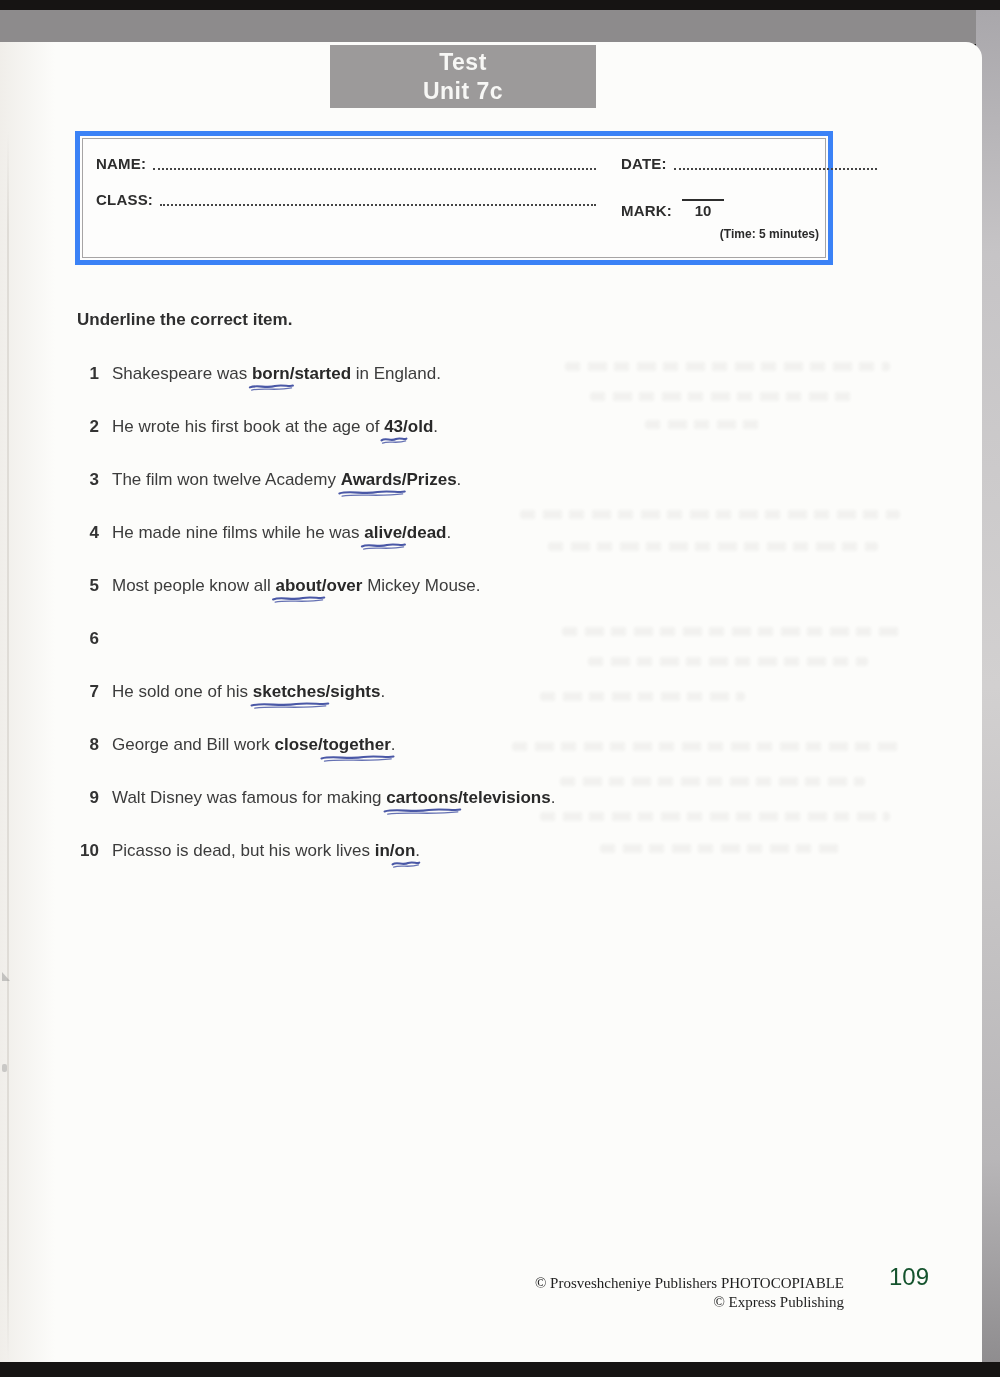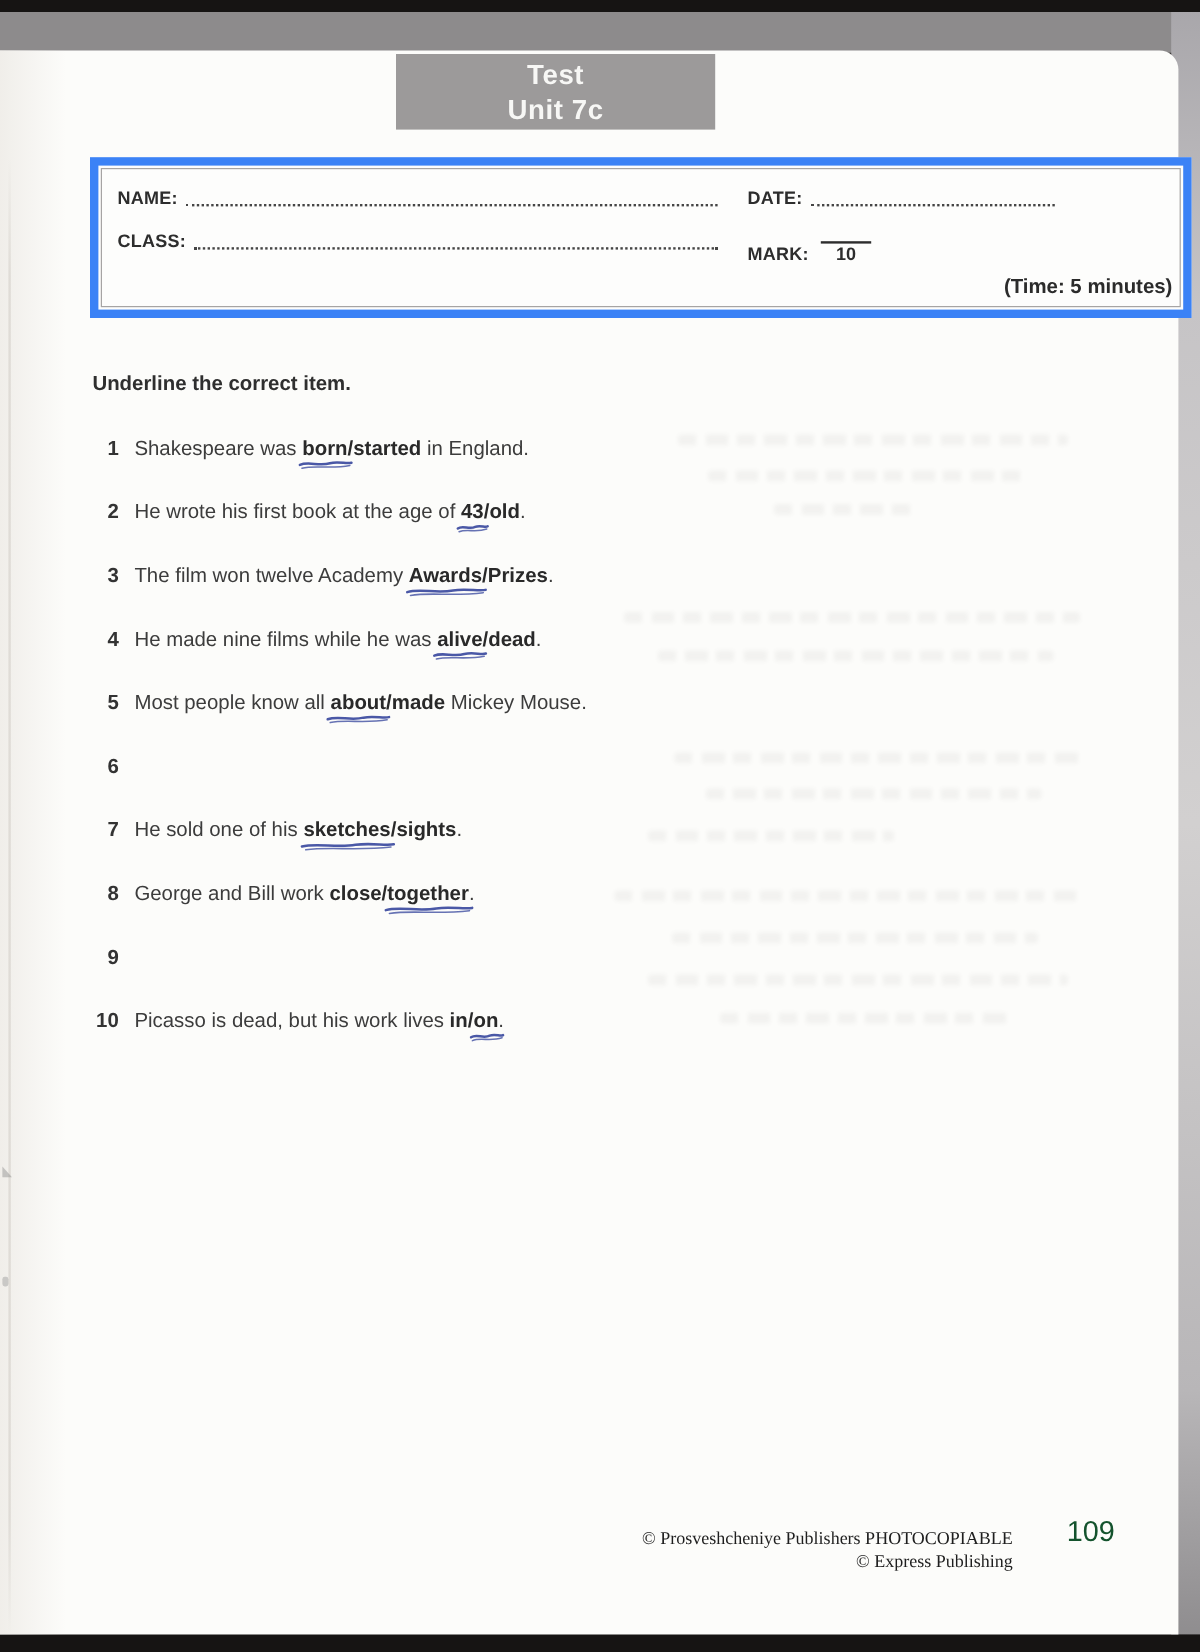--- a/index.html
+++ b/index.html
@@ -36,36 +36,36 @@
   }
   
   .test-header{
     position:absolute;left:330px;top:3px;width:266px;height:63px;
     background:var(--header-bg);color:#f7f7f5;text-align:center;
     font-weight:bold;font-size:23px;line-height:29px;padding-top:3px;
     letter-spacing:.5px;
   }
   
   .info-box{
-    position:absolute;left:75px;top:89px;width:918px;height:134px;
-    border:7px solid #3b82f6;background:#fdfdfc;
+    position:absolute;left:75px;top:89px;width:758px;height:134px;
+    border:5px solid #3b82f6;background:#fdfdfc;
   }
   .info-box .inner{position:absolute;inset:2px;border:1px solid #a6a4a4;}
   .form-row{position:absolute;display:flex;align-items:flex-end;height:20px;}
   .form-row .lbl{font-weight:bold;font-size:15px;color:var(--label-dark);flex:none;letter-spacing:.2px;}
   .form-row .dots{flex:1;border-bottom:2px dotted #454545;margin-left:7px;margin-bottom:2px;height:12px;}
   .row-name{left:13px;top:13px;width:500px;}
   .row-date{left:538px;top:13px;width:256px;justify-content:space-between;}
   .row-class{left:13px;top:49px;width:500px;}
   .row-mark{left:538px;top:49px;align-items:flex-end;height:auto;}
   .fraction{display:inline-flex;flex-direction:column;align-items:center;margin-left:10px;}
   .frac-line{width:42px;height:13px;border-bottom:2px solid #2d2d2d;}
   .frac-den{font-weight:bold;font-size:15px;color:var(--label-dark);margin-top:1px;}
   .time-note{
-    position:absolute;right:6px;top:88px;font-weight:bold;font-size:17px;color:#2b2b2b;
+    position:absolute;right:6px;top:88px;font-weight:bold;font-size:12px;color:#2b2b2b;
   }
   
   .instruction{
     position:absolute;left:77px;top:268px;
     font-weight:bold;font-size:17px;color:#2f2f2f;
   }
   .questions{position:absolute;left:77px;top:322px;width:600px;}
   .q-row{display:flex;margin-bottom:34px;font-size:17px;line-height:19px;color:var(--text-dark);}
   .q-num{width:22px;text-align:right;font-weight:bold;margin-right:13px;flex:none;color:#333;}
   .q-text{white-space:nowrap;}
@@ -180,21 +180,21 @@
               <path d="M2,7 C18,3.5 38,8.5 58,5.5 C74,3.5 90,6.5 98,5" fill="none" stroke="var(--pen-ink)" stroke-width="2.1" stroke-linecap="round" vector-effect="non-scaling-stroke" opacity="0.95"></path>
               <path d="M6,10 C30,7 60,11 95,7.5" fill="none" stroke="var(--pen-ink)" stroke-width="1.3" stroke-linecap="round" vector-effect="non-scaling-stroke" opacity="0.8"></path>
             </svg></span><span class="choice">/</span><span class="choice choice-2">dead</span><span>.</span></span>
   </div>
 
   <div class="q-row">
     <span class="q-num">5</span>
     <span class="q-text"><span>Most people know all </span><span class="choice choice-1 pen">about<svg viewBox="0 0 100 12" preserveAspectRatio="none">
               <path d="M2,7 C18,3.5 38,8.5 58,5.5 C74,3.5 90,6.5 98,5" fill="none" stroke="var(--pen-ink)" stroke-width="2.1" stroke-linecap="round" vector-effect="non-scaling-stroke" opacity="0.95"></path>
               <path d="M6,10 C30,7 60,11 95,7.5" fill="none" stroke="var(--pen-ink)" stroke-width="1.3" stroke-linecap="round" vector-effect="non-scaling-stroke" opacity="0.8"></path>
-            </svg></span><span class="choice">/</span><span class="choice choice-2">made</span><span> Mickey Mouse.</span></span>
+            </svg></span><span class="choice">/</span><span class="choice choice-2">over</span><span> Mickey Mouse.</span></span>
   </div>
 
   <div class="q-row">
     <span class="q-num">6</span>
   </div>
 
   <div class="q-row">
     <span class="q-num">7</span>
     <span class="q-text"><span>He sold one of his </span><span class="choice choice-1 pen">sketches<svg viewBox="0 0 100 12" preserveAspectRatio="none">
               <path d="M2,7 C18,3.5 38,8.5 58,5.5 C74,3.5 90,6.5 98,5" fill="none" stroke="var(--pen-ink)" stroke-width="2.1" stroke-linecap="round" vector-effect="non-scaling-stroke" opacity="0.95"></path>
@@ -205,20 +205,24 @@
   <div class="q-row">
     <span class="q-num">8</span>
     <span class="q-text"><span>George and Bill work </span><span class="choice choice-1">close</span><span class="choice">/</span><span class="choice choice-2 pen">together<svg viewBox="0 0 100 12" preserveAspectRatio="none">
               <path d="M2,7 C18,3.5 38,8.5 58,5.5 C74,3.5 90,6.5 98,5" fill="none" stroke="var(--pen-ink)" stroke-width="2.1" stroke-linecap="round" vector-effect="non-scaling-stroke" opacity="0.95"></path>
               <path d="M6,10 C30,7 60,11 95,7.5" fill="none" stroke="var(--pen-ink)" stroke-width="1.3" stroke-linecap="round" vector-effect="non-scaling-stroke" opacity="0.8"></path>
             </svg></span><span>.</span></span>
   </div>
 
   <div class="q-row">
     <span class="q-num">9</span>
+    <span class="q-text"><span>Walt Disney was famous for making </span><span class="choice choice-1 pen">cartoons<svg viewBox="0 0 100 12" preserveAspectRatio="none">
+              <path d="M2,7 C18,3.5 38,8.5 58,5.5 C74,3.5 90,6.5 98,5" fill="none" stroke="var(--pen-ink)" stroke-width="2.1" stroke-linecap="round" vector-effect="non-scaling-stroke" opacity="0.95"></path>
+              <path d="M6,10 C30,7 60,11 95,7.5" fill="none" stroke="var(--pen-ink)" stroke-width="1.3" stroke-linecap="round" vector-effect="non-scaling-stroke" opacity="0.8"></path>
+            </svg></span><span class="choice">/</span><span class="choice choice-2">televisions</span><span>.</span></span>
   </div>
 
   <div class="q-row">
     <span class="q-num">10</span>
     <span class="q-text"><span>Picasso is dead, but his work lives </span><span class="choice choice-1">in</span><span class="choice">/</span><span class="choice choice-2 pen">on<svg viewBox="0 0 100 12" preserveAspectRatio="none">
               <path d="M2,7 C18,3.5 38,8.5 58,5.5 C74,3.5 90,6.5 98,5" fill="none" stroke="var(--pen-ink)" stroke-width="2.1" stroke-linecap="round" vector-effect="non-scaling-stroke" opacity="0.95"></path>
               <path d="M6,10 C30,7 60,11 95,7.5" fill="none" stroke="var(--pen-ink)" stroke-width="1.3" stroke-linecap="round" vector-effect="non-scaling-stroke" opacity="0.8"></path>
             </svg></span><span>.</span></span>
   </div>
 </div>

